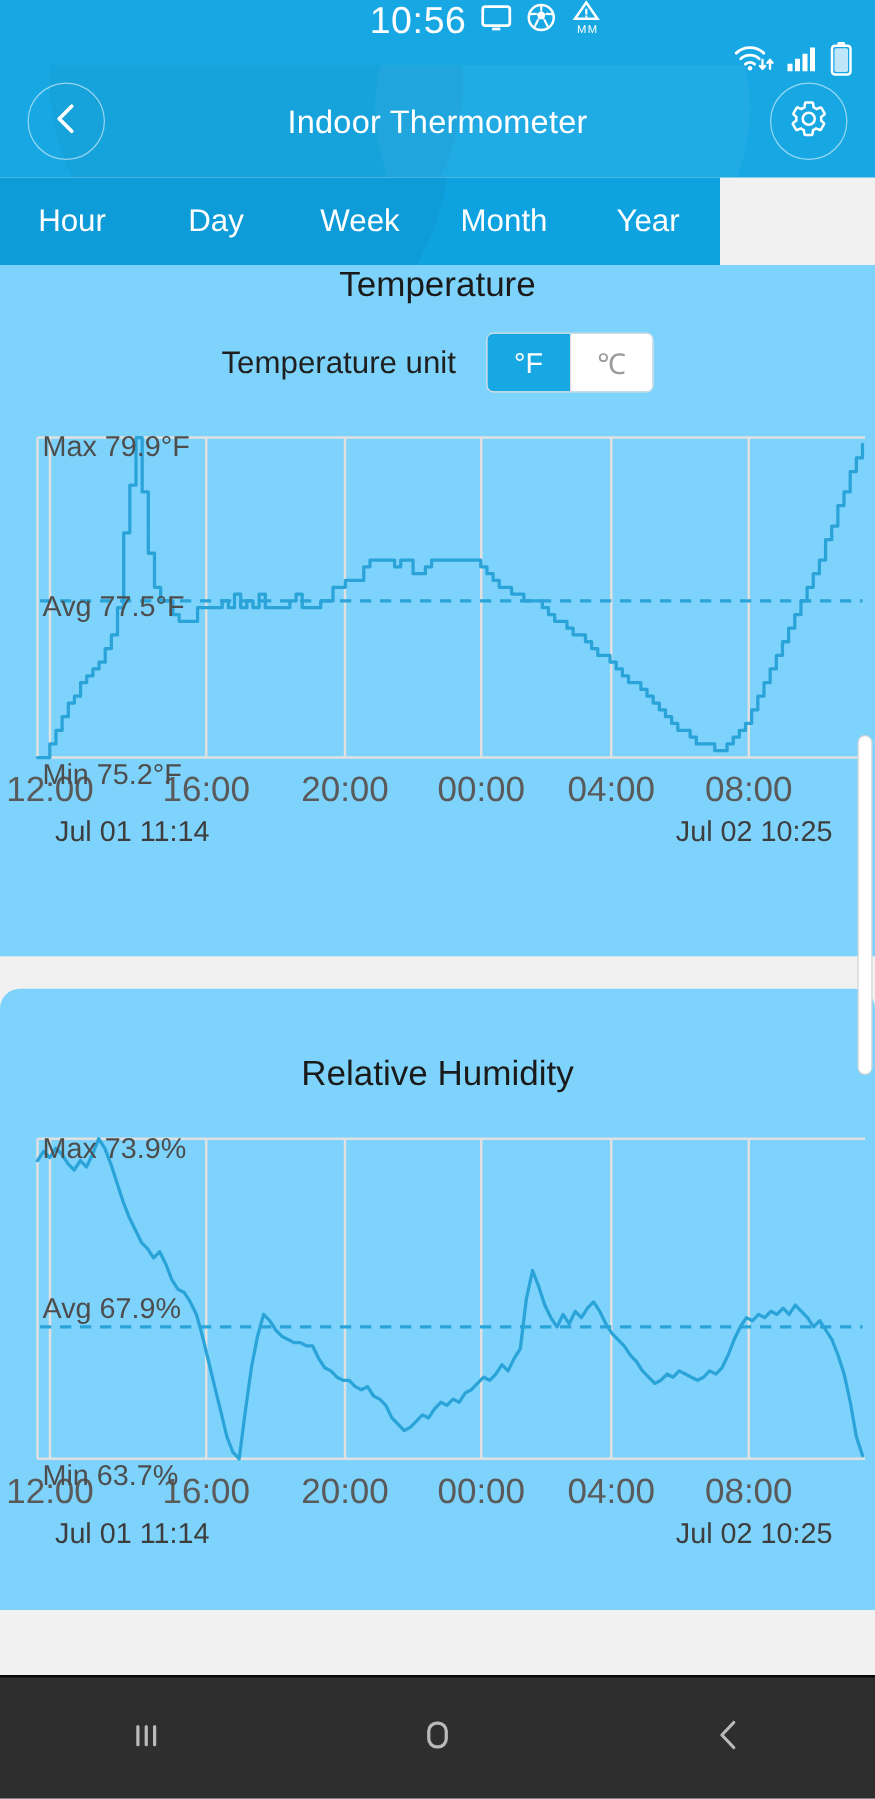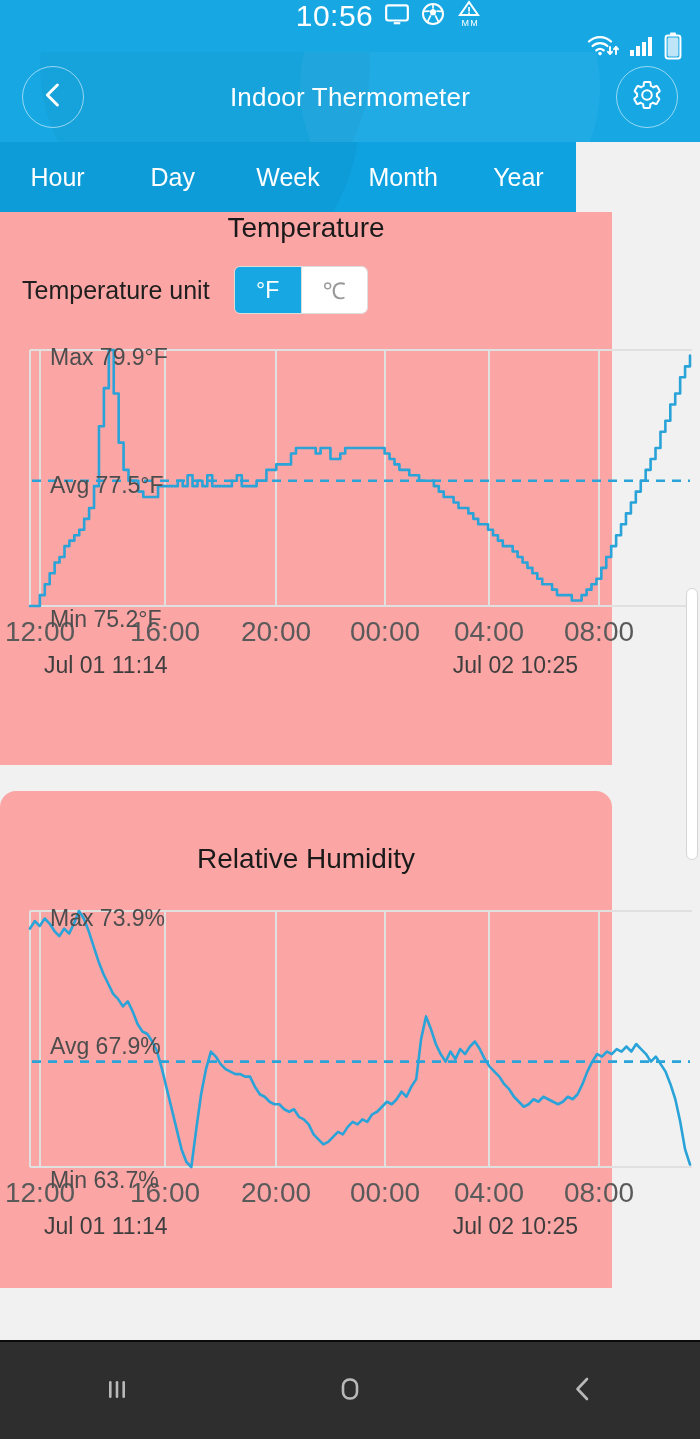--- a/index.html
+++ b/index.html
@@ -67,56 +67,55 @@
     flex:1; display:flex; align-items:center; justify-content:center;
     color:#ffffff; font-size:25px; font-weight:400; z-index:2;
   }
 
   
   .content{
     position:absolute; top:212px; left:0; width:700px; height:1128px;
     background:#f1f1f1; overflow:hidden;
   }
   .card{
-    background:#fca5a5; width:612px; position:relative;
+    background:#7dd3fc; width:700px; position:relative;
   }
   .card.first{ padding-top:0; }
   .card.second{ border-radius:16px 16px 0 0; }
   .gap{ height:26px; background:#f1f1f1; }
   .gap-bottom{ height:52px; background:#f1f1f1; }
 
   .card-title{
     text-align:center; font-size:28px; color:#1a1a1a; font-weight:400;
     padding-top:0;
   }
 
   
   .unit-row{
-    display:flex; align-items:center; justify-content:flex-start;
+    display:flex; align-items:center; justify-content:center;
     padding:22px 22px 0 22px;
     gap:24px;
   }
   .unit-label{ font-size:25px; color:#1f1f1f; }
   .seg{
     display:flex; border:1px solid #dedede; border-radius:6px; overflow:hidden;
     height:48px;
   }
   .seg-item{
     width:66px; display:flex; align-items:center; justify-content:center;
     font-size:23px; color:#9a9a9a; background:#ffffff;
   }
   .seg-item.active{ background:#17a8e4; color:#ffffff; }
   .seg-item + .seg-item{ border-left:1px solid #dedede; }
 
   
   .chart-wrap{ position:relative; padding:0 0 0 0; }
   .chart-stat{
     position:absolute; font-size:23px; color:#4d4d4d; left:34px; z-index:3;
     white-space:nowrap;
-    margin-left:16px;
   }
   .plot{ position:relative; width:700px; }
   .axis-row{
     display:flex; padding:6px 0 0 30px; position:relative;
   }
   .axis-tick{
     font-size:28px; color:#5a5a5a; position:absolute; top:6px;
     transform:translateX(-50%); white-space:nowrap;
   }
   .date-row{

